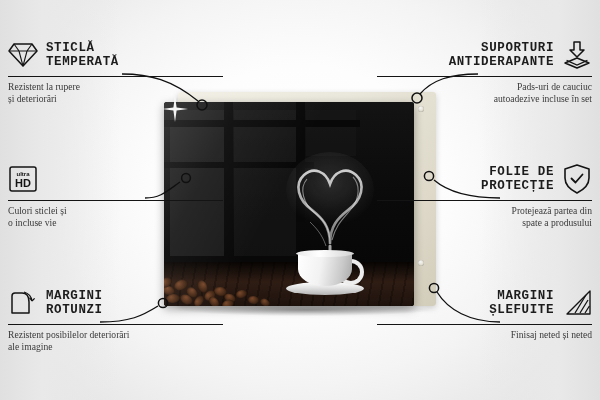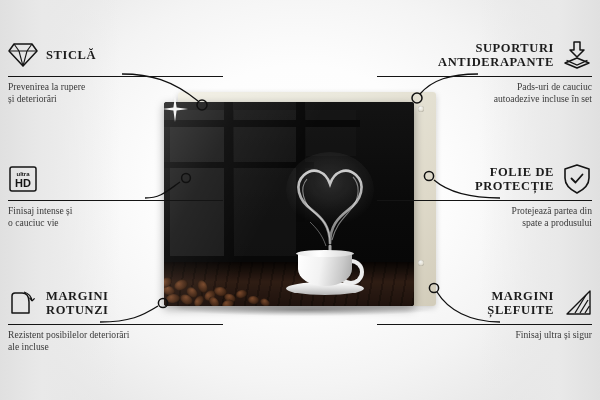--- a/index.html
+++ b/index.html
@@ -20,21 +20,21 @@
   
   .feat{position:absolute;width:215px;}
   .feat.left{left:8px;text-align:left;}
   .feat.right{right:8px;text-align:right;}
   .feat-head{display:flex;align-items:center;gap:8px;min-height:34px;}
   .feat.right .feat-head{justify-content:flex-end;}
   .feat.left .feat-head{justify-content:flex-start;}
   .feat-icon{flex:0 0 auto;width:30px;height:30px;display:flex;align-items:center;justify-content:center;}
   .feat-icon svg{display:block;}
   .feat-title{
-    font-family:Liberation Serif, serif;
+    font-family:Liberation Mono, monospace;
     font-size:12.5px;line-height:14px;font-weight:700;color:#1c1c1c;
     letter-spacing:.6px;text-transform:uppercase;
   }
   .rule{height:0;border-top:1.4px solid #141414;margin-top:4px;}
   .feat-desc{
     font-family:"Liberation Serif", serif;
     font-size:9.6px;line-height:11.6px;color:#3a3a3a;margin-top:4px;
   }
 
   
@@ -221,67 +221,68 @@
   <div class="feat left" id="f-glass">
     <div class="feat-head">
       <span class="feat-icon">
         <svg width="30" height="26" viewBox="0 0 30 26">
           <path d="M6 2 H24 L29 9 L15 24 L1 9 Z" fill="none" stroke="#141414" stroke-width="1.5" stroke-linejoin="round"></path>
           <path d="M1 9 H29 M6 2 L11 9 L15 24 M24 2 L19 9 L15 24 M11 9 H19" fill="none" stroke="#141414" stroke-width="1.1"></path>
         </svg>
       </span>
       <span class="feat-title">
         <span>STICLĂ</span><br>
-      </span>
-    </div>
-    <div class="rule"></div>
-    <div class="feat-desc">
-      <span>Prevenirea la rupere</span><br>
+        <span>TEMPERATĂ</span>
+      </span>
+    </div>
+    <div class="rule"></div>
+    <div class="feat-desc">
+      <span>Rezistent la rupere</span><br>
       <span>și deteriorări</span>
     </div>
   </div>
 
   <div class="feat left" id="f-print">
     <div class="feat-head">
       <span class="feat-icon">
         <svg width="28" height="26" viewBox="0 0 28 26">
           <rect x="1" y="1" width="26" height="24" rx="2" fill="none" stroke="#141414" stroke-width="1.5"></rect>
           <text x="14" y="10" font-family="Liberation Sans, sans-serif" font-size="6" font-weight="bold" text-anchor="middle" fill="#141414">ultra</text>
           <text x="14" y="21" font-family="Liberation Sans, sans-serif" font-size="11" font-weight="bold" text-anchor="middle" fill="#141414">HD</text>
         </svg>
       </span>
       <span class="feat-title">
         <br>
       </span>
     </div>
     <div class="rule"></div>
     <div class="feat-desc">
-      <span>Finisaj intense și</span><br>
-      <span>o cauciuc vie</span>
+      <span>Culori sticlei și</span><br>
+      <span>o incluse vie</span>
     </div>
   </div>
 
   <div class="feat left" id="f-round">
     <div class="feat-head">
       <span class="feat-icon">
         <svg width="28" height="26" viewBox="0 0 28 26">
           <path d="M3 23 V6 Q3 3 6 3 H13 Q20 3 20 12 V23 Z" fill="none" stroke="#141414" stroke-width="1.5" stroke-linejoin="round"></path>
           <path d="M15 2 Q22 4 23 11" fill="none" stroke="#141414" stroke-width="1.3"></path>
           <path d="M23 11 L20.6 7.6 M23 11 L25.6 8.4" fill="none" stroke="#141414" stroke-width="1.3"></path>
         </svg>
       </span>
       <span class="feat-title">
         <span>MARGINI</span><br>
         <span>ROTUNZI</span>
       </span>
     </div>
     <div class="rule"></div>
     <div class="feat-desc">
       <span>Rezistent posibilelor deteriorări</span><br>
-      <span>ale incluse</span>
+      <span>ale imagine</span>
     </div>
   </div>
 
   <div class="feat right" id="f-foil">
     <div class="feat-head">
       <span class="feat-title">
         <span>FOLIE DE</span><br>
         <span>PROTECȚIE</span>
       </span>
       <span class="feat-icon">
@@ -327,16 +328,16 @@
       </span>
       <span class="feat-icon">
         <svg width="30" height="26" viewBox="0 0 30 26">
           <path d="M28 1 L28 24 L5 24 Z" fill="none" stroke="#141414" stroke-width="1.4" stroke-linejoin="round"></path>
           <path d="M13 23 L24 5 M18 23 L26 10 M23 23 L27.4 16" fill="none" stroke="#141414" stroke-width="1.3"></path>
         </svg>
       </span>
     </div>
     <div class="rule"></div>
     <div class="feat-desc">
-      <span>Finisaj ultra și sigur</span>
+      <span>Finisaj neted și neted</span>
     </div>
   </div>
 </div>
 
 </body></html>

